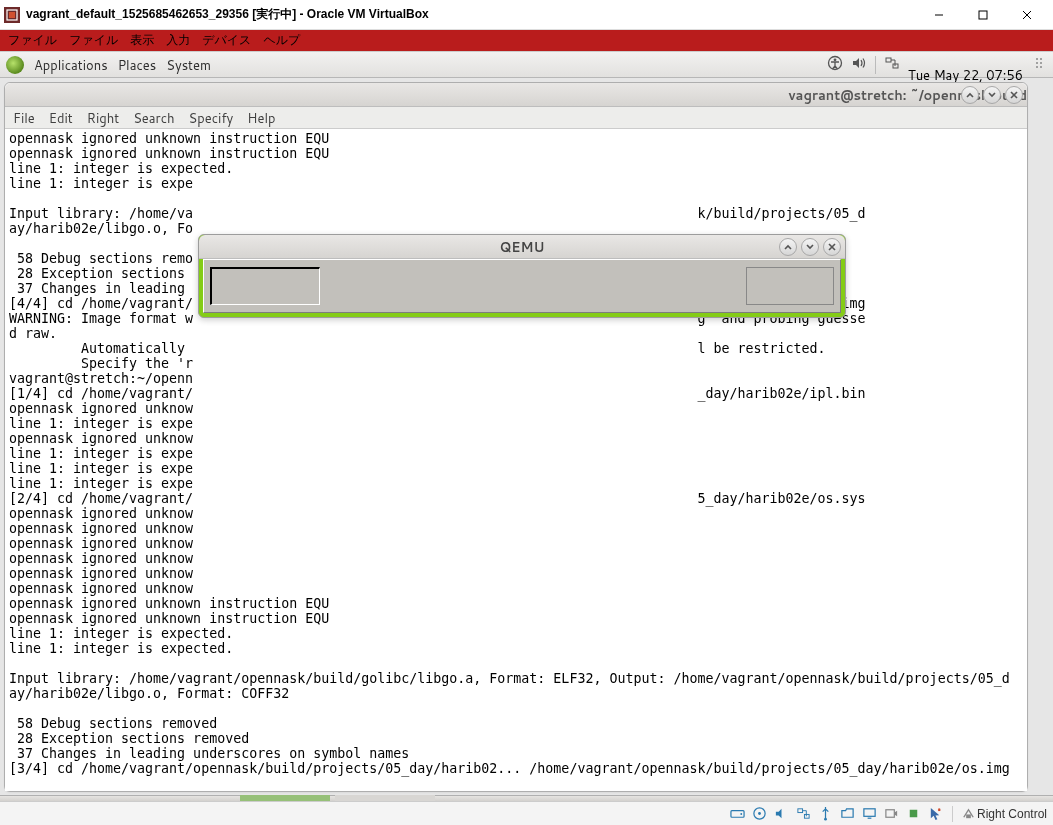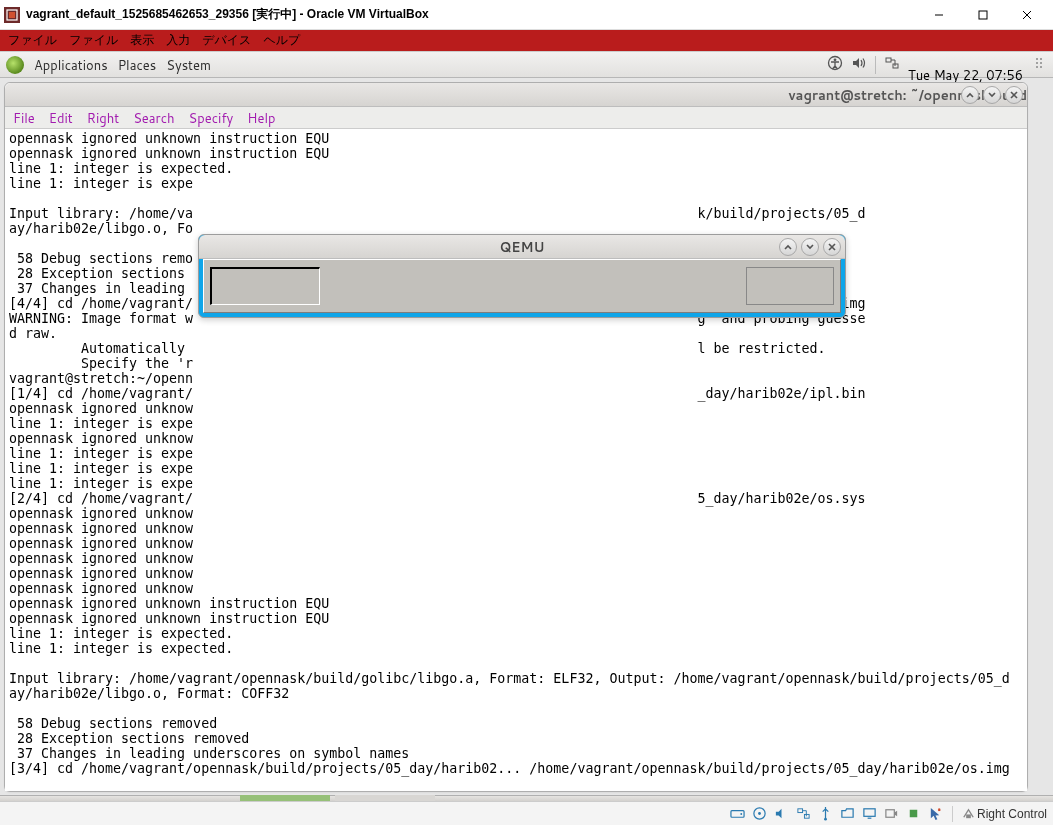--- a/index.html
+++ b/index.html
@@ -113,41 +113,41 @@
   .twin-btn {
     width:18px;height:18px;border-radius:50%;
     background:linear-gradient(#f4f4f4,#d6d6d6);
     border:1px solid #a8a8a8;
     display:flex;align-items:center;justify-content:center;
   }
   .twin-btn svg{width:8px;height:8px;stroke:#555;stroke-width:1.6;fill:none;}
   .term-menubar{
     height:22px;background:#ededeb;border-bottom:1px solid #ccc;
     display:flex;align-items:center;gap:14px;padding:0 8px;
-    font-size:13px;color:#a21caf;
+    font-size:13px;color:#404040;
     font-family: Cantarell,"DejaVu Sans",sans-serif;
   }
   .term-body{
     background:#fff;
     padding:2px 4px;
     font-family: "DejaVu Sans Mono", Menlo, monospace;
     font-size:13.3px;
     line-height:15px;
     color:#000;
     white-space:pre;
     height: 662px;
     overflow:hidden;
   }
 
   
   .qemu-window{
     position:absolute;
     left:198px; top:182px;
     width:648px;
-    background:#0ea5e9;
+    background:#84cc16;
     border:1px solid #9c9c9c;
     border-radius:6px;
     box-shadow:0 2px 6px rgba(0,0,0,.2);
   }
   .qemu-titlebar{
     height:24px;
     background:linear-gradient(#e9e7e5,#d6d4d1);
     border-bottom:1px solid #bdbdbd;
     border-top-left-radius:6px;border-top-right-radius:6px;
     display:flex;align-items:center;justify-content:center;

